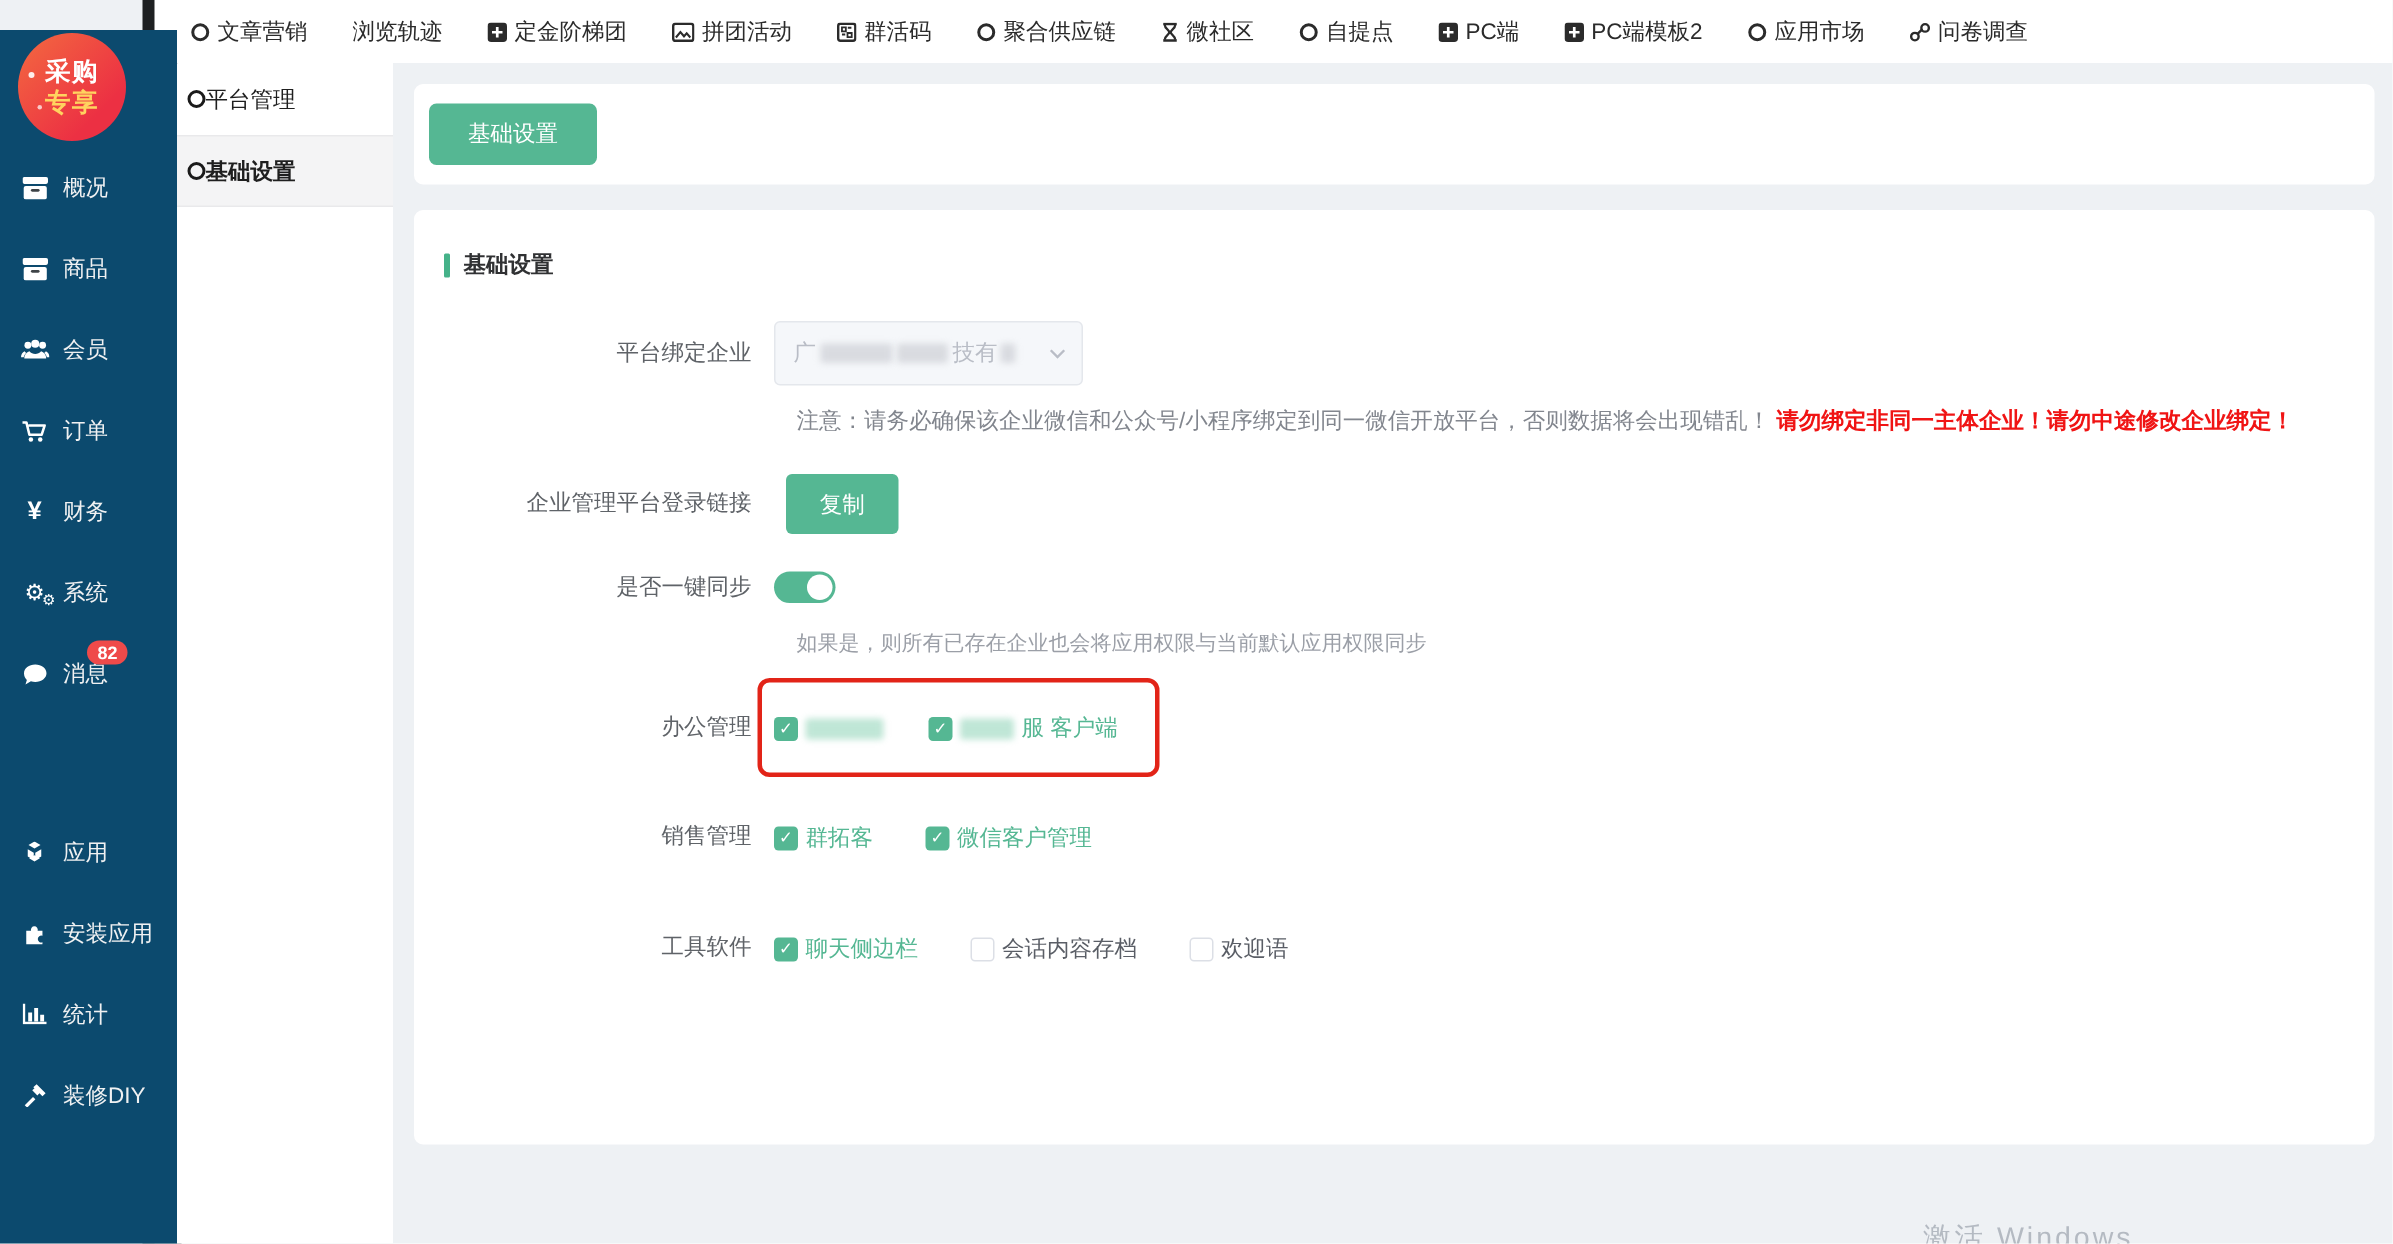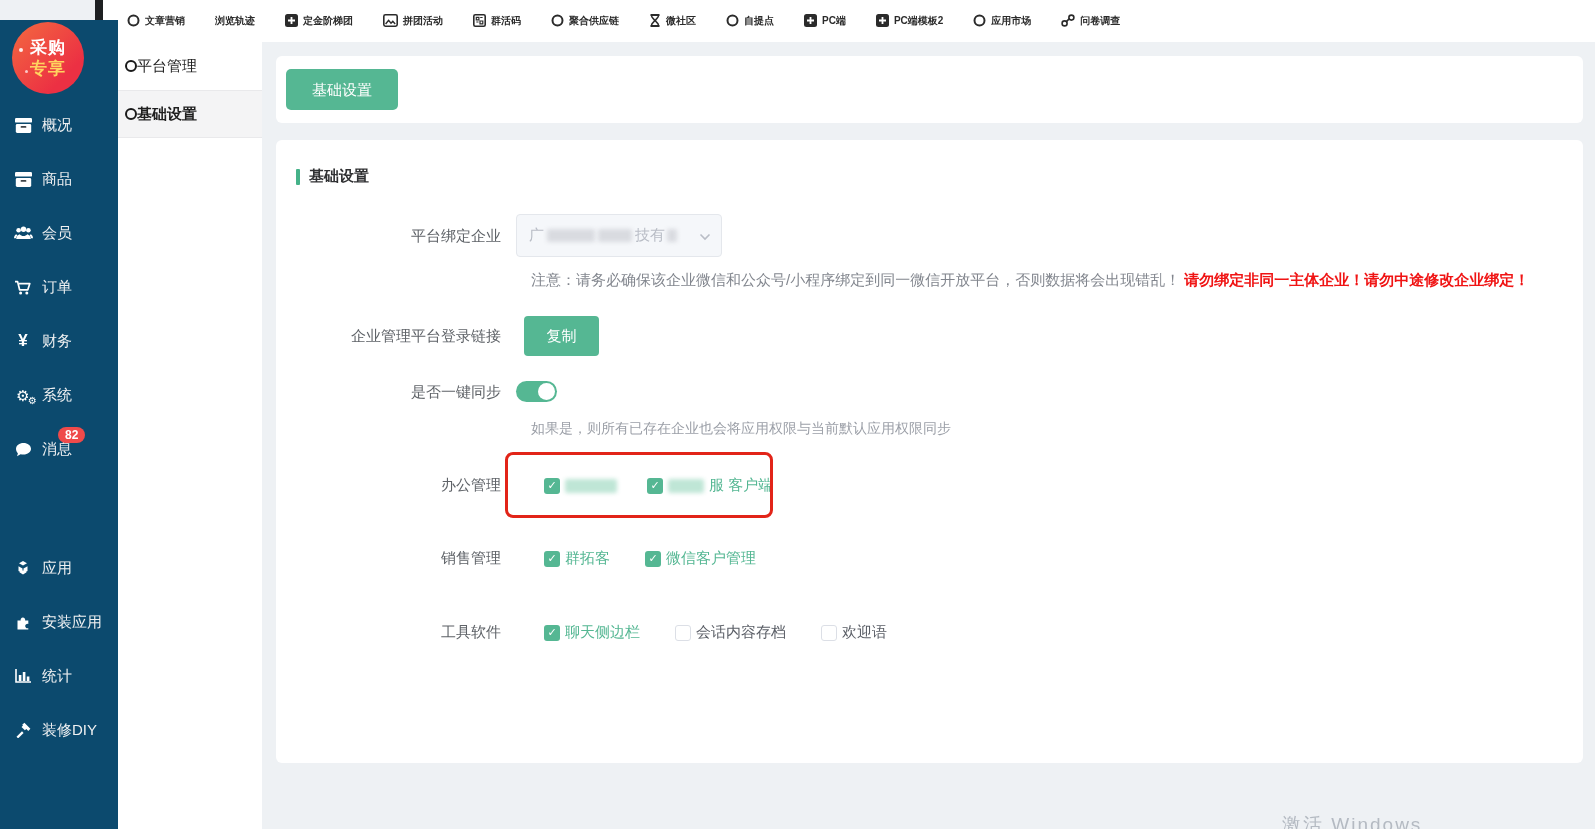--- a/index.html
+++ b/index.html
@@ -25,21 +25,21 @@
   .side-item .ic { width:20px; display:flex; justify-content:center; flex:none; }
   .side-spacer { height:65px; }
   .badge { position:absolute; left:58px; top:5px; background:var(--badge); color:#fff;
            font-size:12px; font-weight:bold; border-radius:10px; padding:2px 7px; line-height:1; }
   .yen { font-size:17px; font-weight:bold; color:#fff; }
   .gearwrap { position:relative; font-size:15px; color:#fff; line-height:1; }
   .gearwrap .g2 { position:absolute; font-size:10px; right:-4px; bottom:-3px; }
   
   .topnav { position:absolute; left:103px; top:0; right:0; height:42px; background:#fff; z-index:2;
             display:flex; align-items:center; gap:30px; padding-left:24px; }
-  .nav-item { display:flex; align-items:flex-start; gap:5px; font-size:10px; font-weight:700;
+  .nav-item { display:flex; align-items:center; gap:5px; font-size:15px; font-weight:400;
               color:#2b2b2b; white-space:nowrap; cursor:pointer; }
   .nav-item svg { display:block; }
   
   .corner-patch { position:absolute; left:103px; top:42px; width:18px; height:18px; background:#1e2022; z-index:1; }
   .subsidebar { position:absolute; left:103px; top:42px; width:159px; height:787px; background:#fff;
                 border-top-left-radius:16px; z-index:2; }
   .sub-item { height:48px; display:flex; align-items:center; padding-left:22px;
               font-size:15px; color:#1f1f1f; cursor:pointer; }
   .sub-item .ring { width:12px; height:12px; border:2px solid #1a1a1a; border-radius:50%; flex:none; }
   .sub-item.active { background:#f4f4f5; font-weight:bold;
@@ -74,21 +74,21 @@
   .copy-btn { margin-left:8px; width:75px; height:40px; background:var(--accent); color:#fff; font-size:15px;
               border:none; border-radius:4px; cursor:pointer; }
   .sec-title.t2 { margin-top:37px; }
   
   .row-sync { margin-top:25px; }
   .row-sync .form-label { line-height:22px; }
   .toggle { position:relative; width:41px; height:21px; background:var(--accent); border-radius:11px; cursor:pointer; }
   .toggle .knob { position:absolute; right:2px; top:2px; width:17px; height:17px; background:#fff; border-radius:50%; }
   .hint { margin:17px 0 0 235px; font-size:14px; color:#9b9fa7; }
   
-  .row-cb { position:relative;gap:28px; }
+  .row-cb { position:relative; }
   .row-office { margin-top:38px; }
   .row-sales  { margin-top:54px; }
   .row-tools  { margin-top:55px; }
   .row-cb .form-label { line-height:18px; }
   .cb-group { display:flex; align-items:center; }
   .gap30 { width:30px; } .gap35 { width:35px; }
   .cb-item { display:inline-flex; align-items:center; gap:5px; font-size:15px; cursor:pointer; }
   .cb { width:16px; height:16px; border-radius:3px; flex:none; display:inline-flex;
         align-items:center; justify-content:center; }
   .cb.checked { background:var(--accent); color:#fff; font-size:11px; font-weight:bold; }

